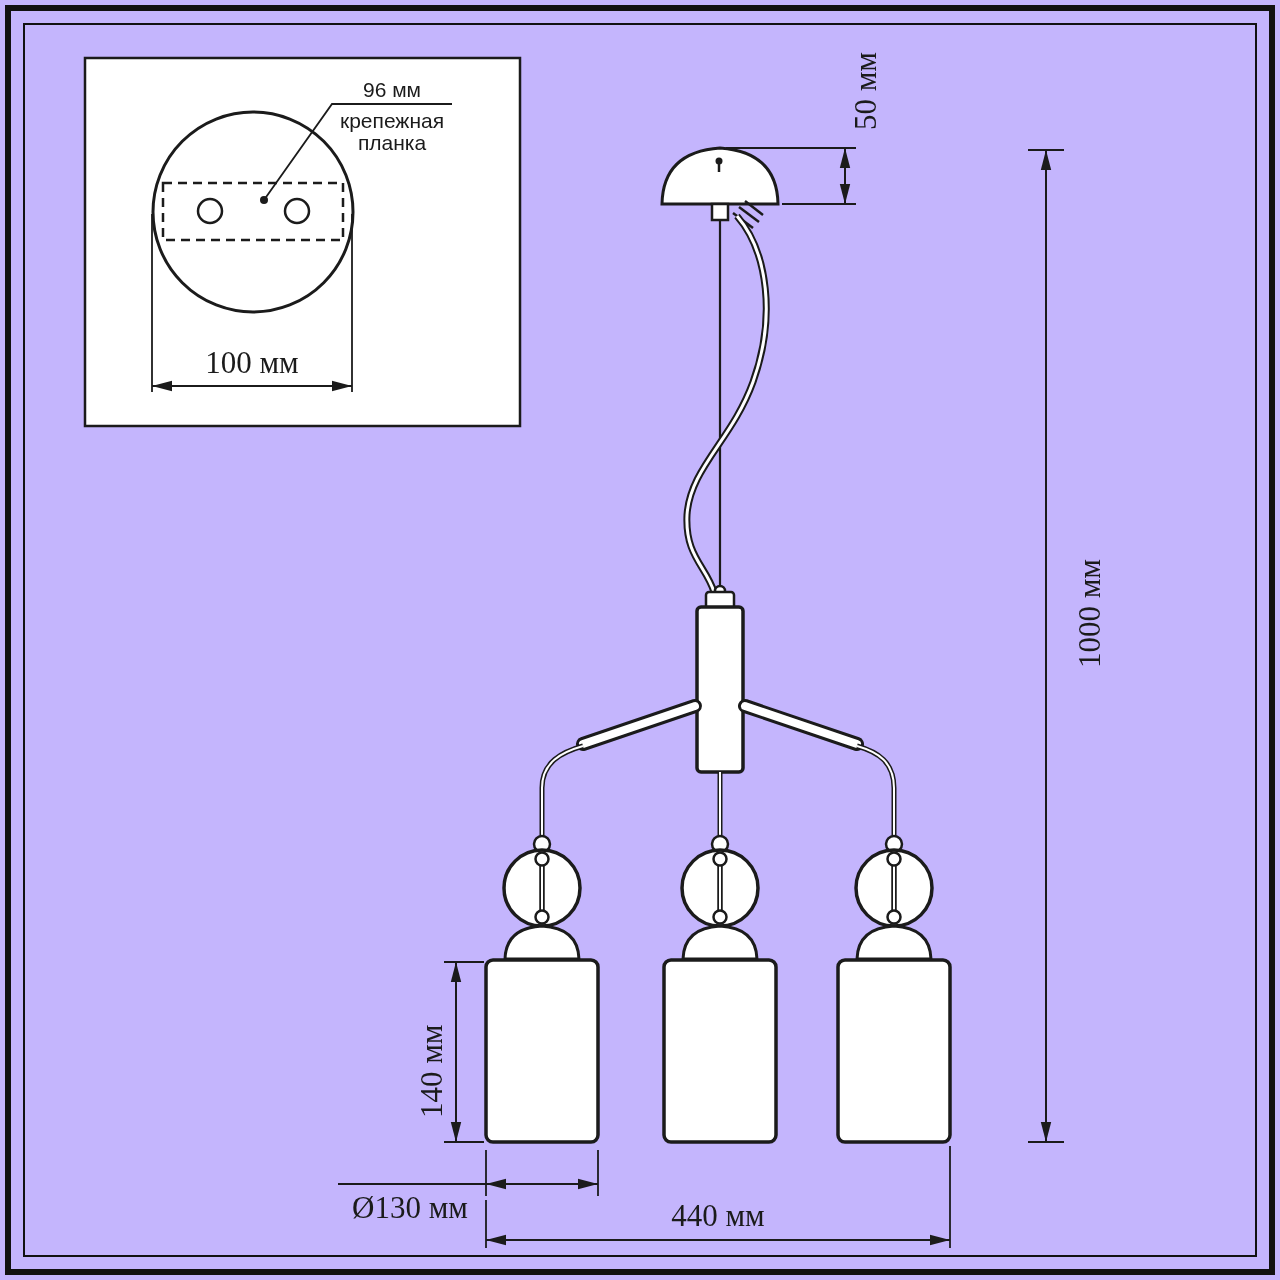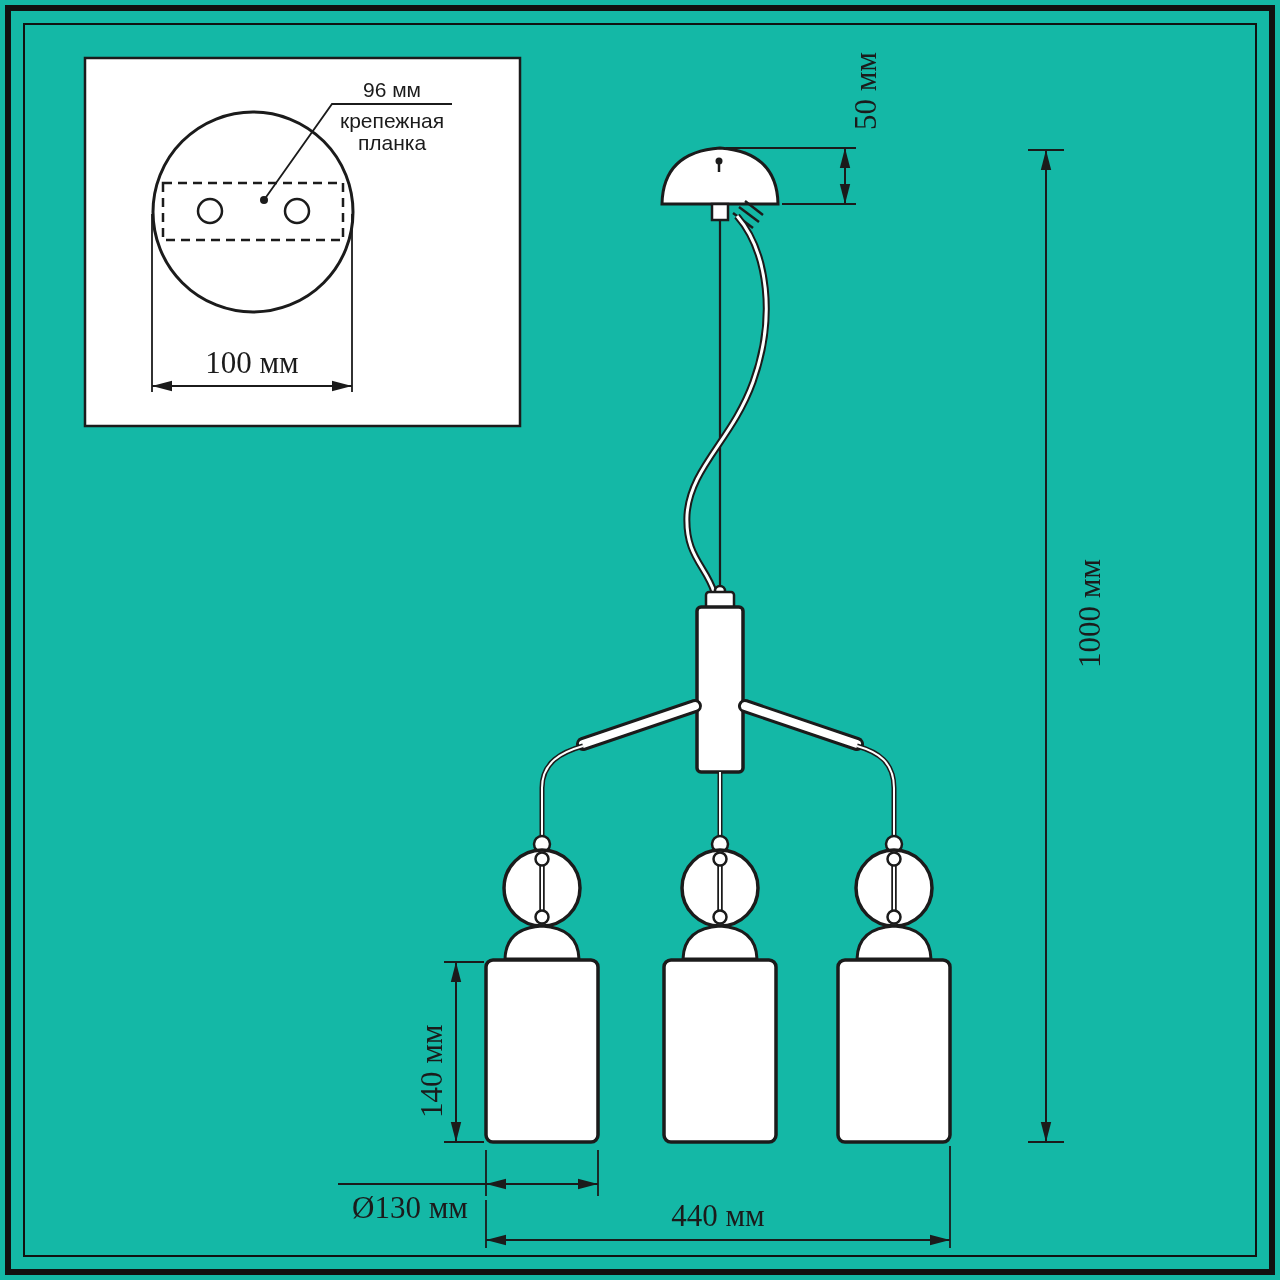--- a/index.html
+++ b/index.html
@@ -4,21 +4,21 @@
 <style>
   html, body {
     margin: 0;
     padding: 0;
     background: #ffffff;
   }
   .page {
     width: 1280px;
     height: 1280px;
     position: relative;
-    background: #14b8a6;
+    background: #c4b5fd;
     font-family: "Liberation Sans", sans-serif;
     overflow: hidden;
   }
   svg { display: block; }
   .dim-text {
     font-family: "Liberation Serif", serif;
     font-size: 31px;
     fill: #1b1b1b;
   }
   .small-label {

